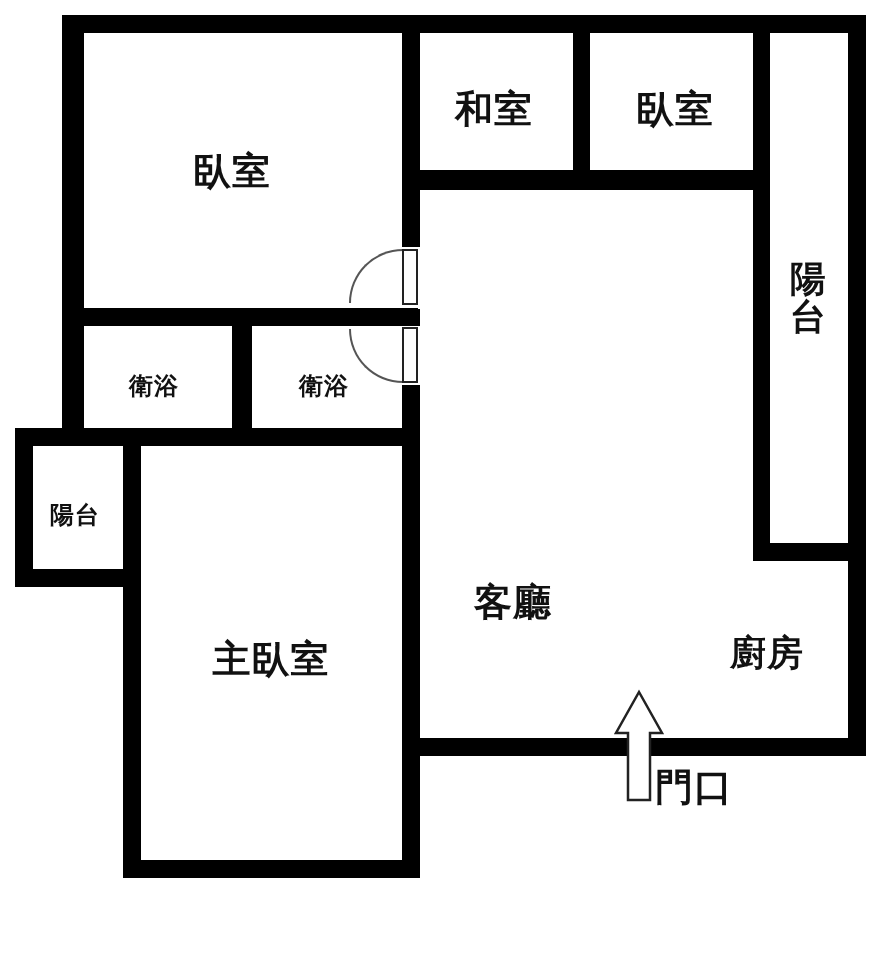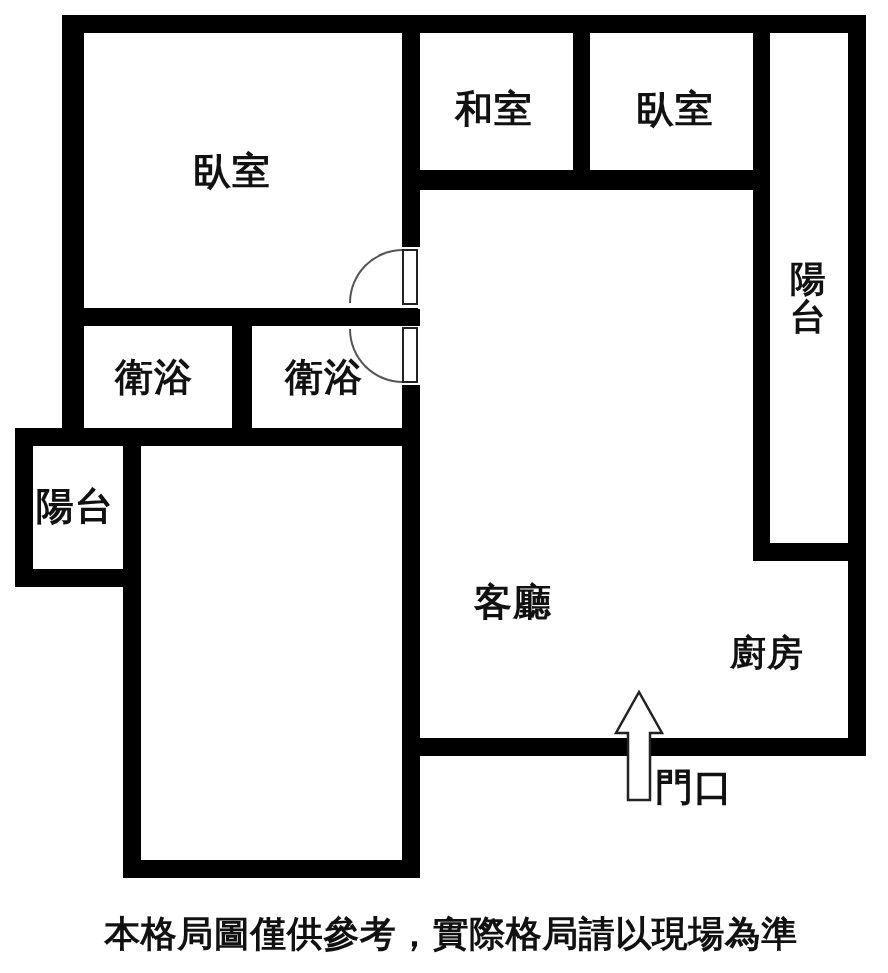--- a/index.html
+++ b/index.html
@@ -8,21 +8,21 @@
     position:relative;width:888px;height:973px;background:#ffffff;overflow:hidden;
   }
   .wall{position:absolute;background:#000000;}
   .room-label{
     position:absolute;transform:translate(-50%,-50%);
     color:#111111;font-weight:600;white-space:nowrap;line-height:1.05;
     letter-spacing:1px;
   }
   .fs38{font-size:38px;margin-top:7px;}
   .fs36{font-size:36px;}
-  .fs34{font-size:38px;}
+  .fs34{font-size:24px;margin-top:8px;}
   .vertical-label{
     white-space:normal;width:40px;text-align:center;word-break:break-all;
     letter-spacing:0;
   }
   .door-leaf{
     position:absolute;box-sizing:border-box;background:#ffffff;border:2px solid #222222;
   }
   .door-arc{
     position:absolute;box-sizing:border-box;background:transparent;
   }
@@ -76,19 +76,19 @@
     <polygon points="628,800 628,733 616,733 639,692 662,733 650,733 650,800" fill="#ffffff" stroke="#222222" stroke-width="2.5"></polygon>
   </svg>
 
   <div class="room-label fs38" style="left:232px; top:165px;">臥室</div>
   <div class="room-label fs38" style="left:494px; top:103px;">和室</div>
   <div class="room-label fs38" style="left:675px; top:103px;">臥室</div>
   <div class="room-label fs36 vertical-label" style="left:808px; top:298px;">陽台</div>
   <div class="room-label fs34" style="left:154px; top:378px;">衛浴</div>
   <div class="room-label fs34" style="left:324px; top:378px;">衛浴</div>
   <div class="room-label fs34" style="left:75px;  top:507px;">陽台</div>
+  <div class="room-label fs38" style="left:271px; top:653px;">主臥室</div>
   <div class="room-label fs38" style="left:513px; top:596px;">客廳</div>
   <div class="room-label fs36" style="left:767px; top:653px;text-align:right;">廚房</div>
   <div class="room-label fs38" style="left:694px; top:781px;">門口</div>
 
-  <div class="caption" style="left:451px; top:934px;">本格局圖僅供參考，實際格局請以現場為準</div>
 
 </div>
 
 </body></html>

